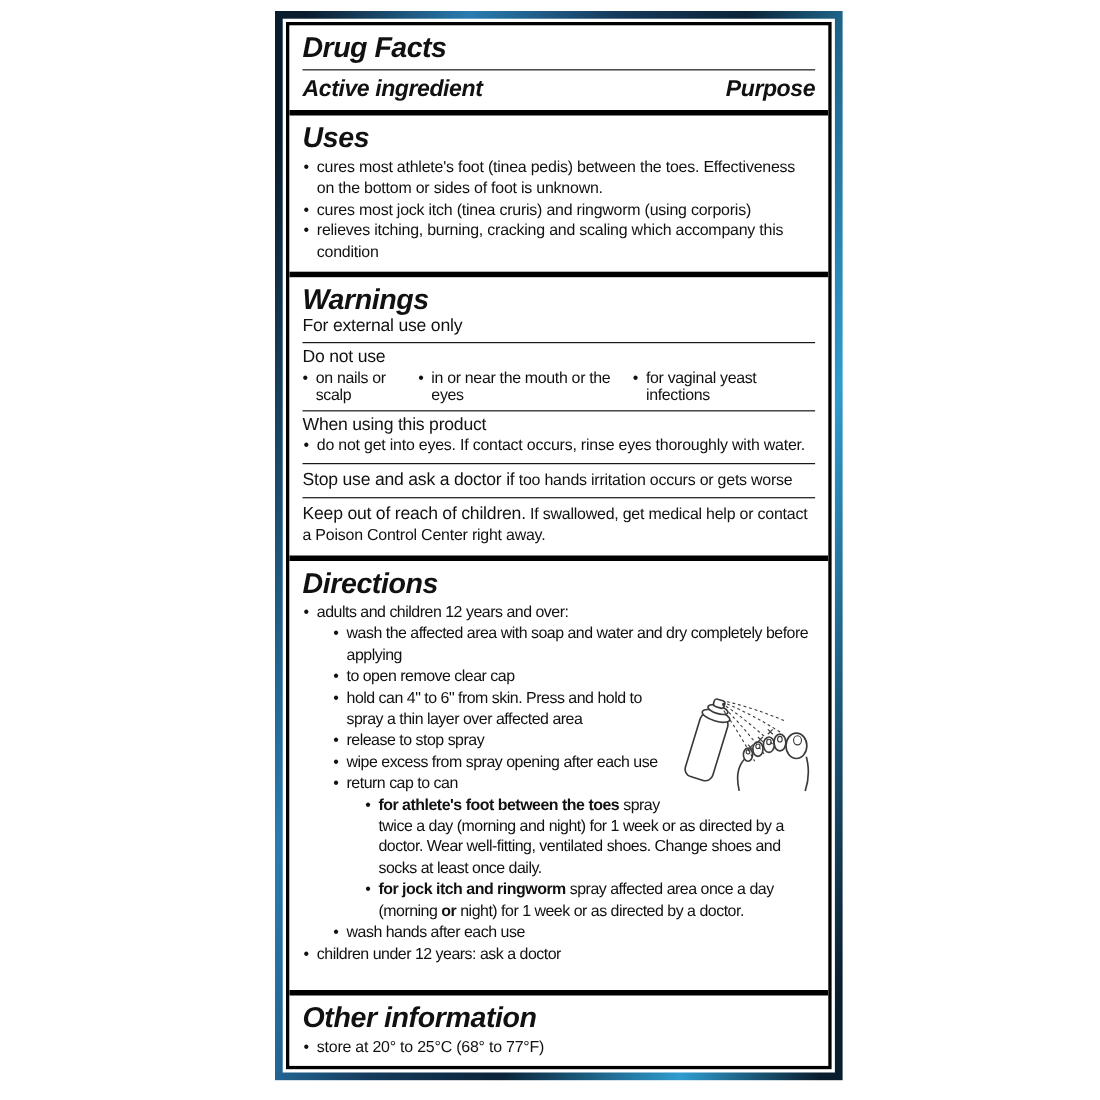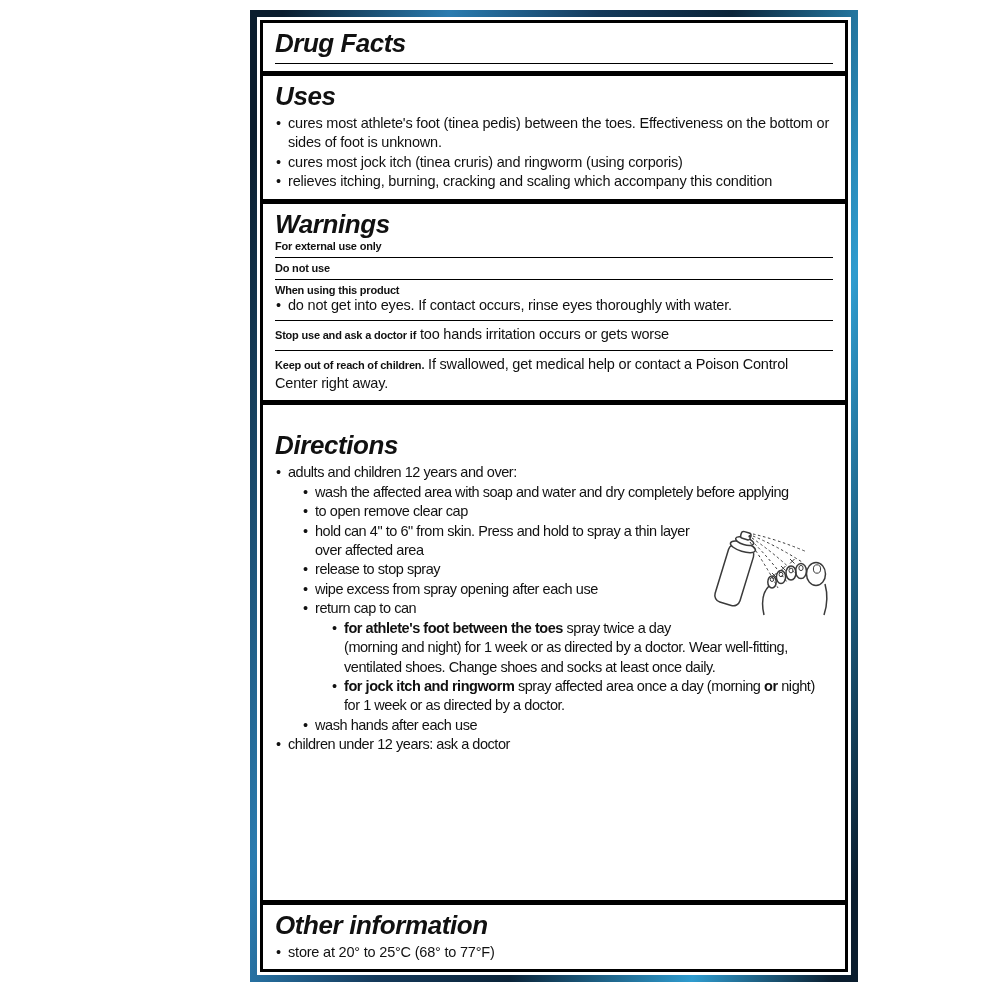--- a/index.html
+++ b/index.html
@@ -1,20 +1,20 @@
 <!DOCTYPE html>
 <html><head>
 <meta charset="utf-8">
 <style>
   * { margin: 0; padding: 0; box-sizing: border-box; }
   html, body { width: 1000px; height: 1000px; background: #ffffff; font-family: "Liberation Sans", sans-serif; color: #111; }
   .canvas { position: relative; width: 1000px; height: 1000px; background: #fff; overflow: hidden; }
 
   .label-frame {
-    position: absolute; left: 250px; top: 10px; width: 608px; height: 972px;
+    position: absolute; left: 250px; top: 10px; width: 516px; height: 972px;
     padding: 7px;
     background: linear-gradient(103deg, #0a1d2e 4%, #2a7cb0 24%, #153a5b 42%, #0b2439 58%, #2f9ccf 80%, #0a1d2e 97%);
   }
   .label-white { background: #fff; width: 100%; height: 100%; padding: 3px; }
   .label-box {
     border: 3px solid #000; background: #fff; width: 100%; height: 100%;
     display: flex; flex-direction: column; overflow: hidden;
   }
 
   .section { padding: 5px 12px 7px 12px; }
@@ -28,43 +28,47 @@
   .leader { flex: 1; border-bottom: 2px dotted #222; margin: 0 4px; transform: translateY(-3px); }
 
   .sec-title { font-size: 26px; font-weight: bold; font-style: italic; letter-spacing: -0.4px; margin-bottom: 2px; }
   .body-txt { font-size: 14.5px; line-height: 1.34; letter-spacing: -0.2px; }
   .bold { font-weight: bold; text-align: center; }
 
   ul { list-style: none; }
   li { position: relative; padding-left: 13px; font-size: 14.5px; line-height: 1.34; letter-spacing: -0.2px; }
   li::before { content: "\2022"; position: absolute; left: 1px; }
 
-  .subhead { font-size: 11px; font-weight: bold; letter-spacing: -0.2px; }
+  .subhead { font-size: 16px; font-weight: normal; letter-spacing: -0.2px; }
   .inline-bullets { display: flex; justify-content: space-between; padding-right: 2px; margin-top: 2px; }
   .inline-bullets span.item { position: relative; padding-left: 12px; font-size: 14.5px; letter-spacing: -0.3px; }
   .inline-bullets span.item::before { content: "\2022"; position: absolute; left: 0; }
 
   
   .cond li, .cond .subhead { letter-spacing: -0.45px; }
   .dir-l2 { margin-left: 14px; }
   .dir-l3 { margin-left: 16px; }
-  .section-directions { flex: 1; margin-top: 20px; }
+  .section-directions { flex: 1; }
 
   .spray-float { float: right; width: 132px; height: 98px; margin: -4px 0 4px 8px; }
 </style>
 </head>
 <body>
 
 <div class="canvas">
   <div class="label-frame">
     <div class="label-white">
       <div class="label-box">
 
         <div class="section">
           <div class="df-title">Drug Facts</div>
+          <div class="ai-row">
+            <span class="ai-label">Active ingredient</span>
+            <span class="purpose-label">Purpose</span>
+          </div>
         </div>
 
         <div class="bar"></div>
 
         <div class="section">
           <div class="sec-title">Uses</div>
           <ul>
             <li><span>cures most athlete's foot (tinea pedis) between the toes. Effectiveness on the bottom or sides of foot is unknown.</span></li>
             <li><span>cures most jock itch (tinea cruris) and ringworm (using corporis)</span></li>
             <li><span>relieves itching, burning, cracking and scaling which accompany this condition</span></li>
@@ -73,20 +77,25 @@
 
         <div class="bar"></div>
 
         <div class="section">
           <div class="sec-title" style="margin-bottom:0;">Warnings</div>
           <div class="subhead">For external use only</div>
 
           <hr class="thin-rule">
 
           <div class="subhead">Do not use</div>
+          <div class="inline-bullets">
+            <span class="item">on nails or scalp</span>
+            <span class="item">in or near the mouth or the eyes</span>
+            <span class="item">for vaginal yeast infections</span>
+          </div>
 
           <hr class="thin-rule">
 
           <div class="subhead">When using this product</div>
           <ul>
             <li><span>do not get into eyes. If contact occurs, rinse eyes thoroughly with water.</span></li>
           </ul>
 
           <hr class="thin-rule">
 

